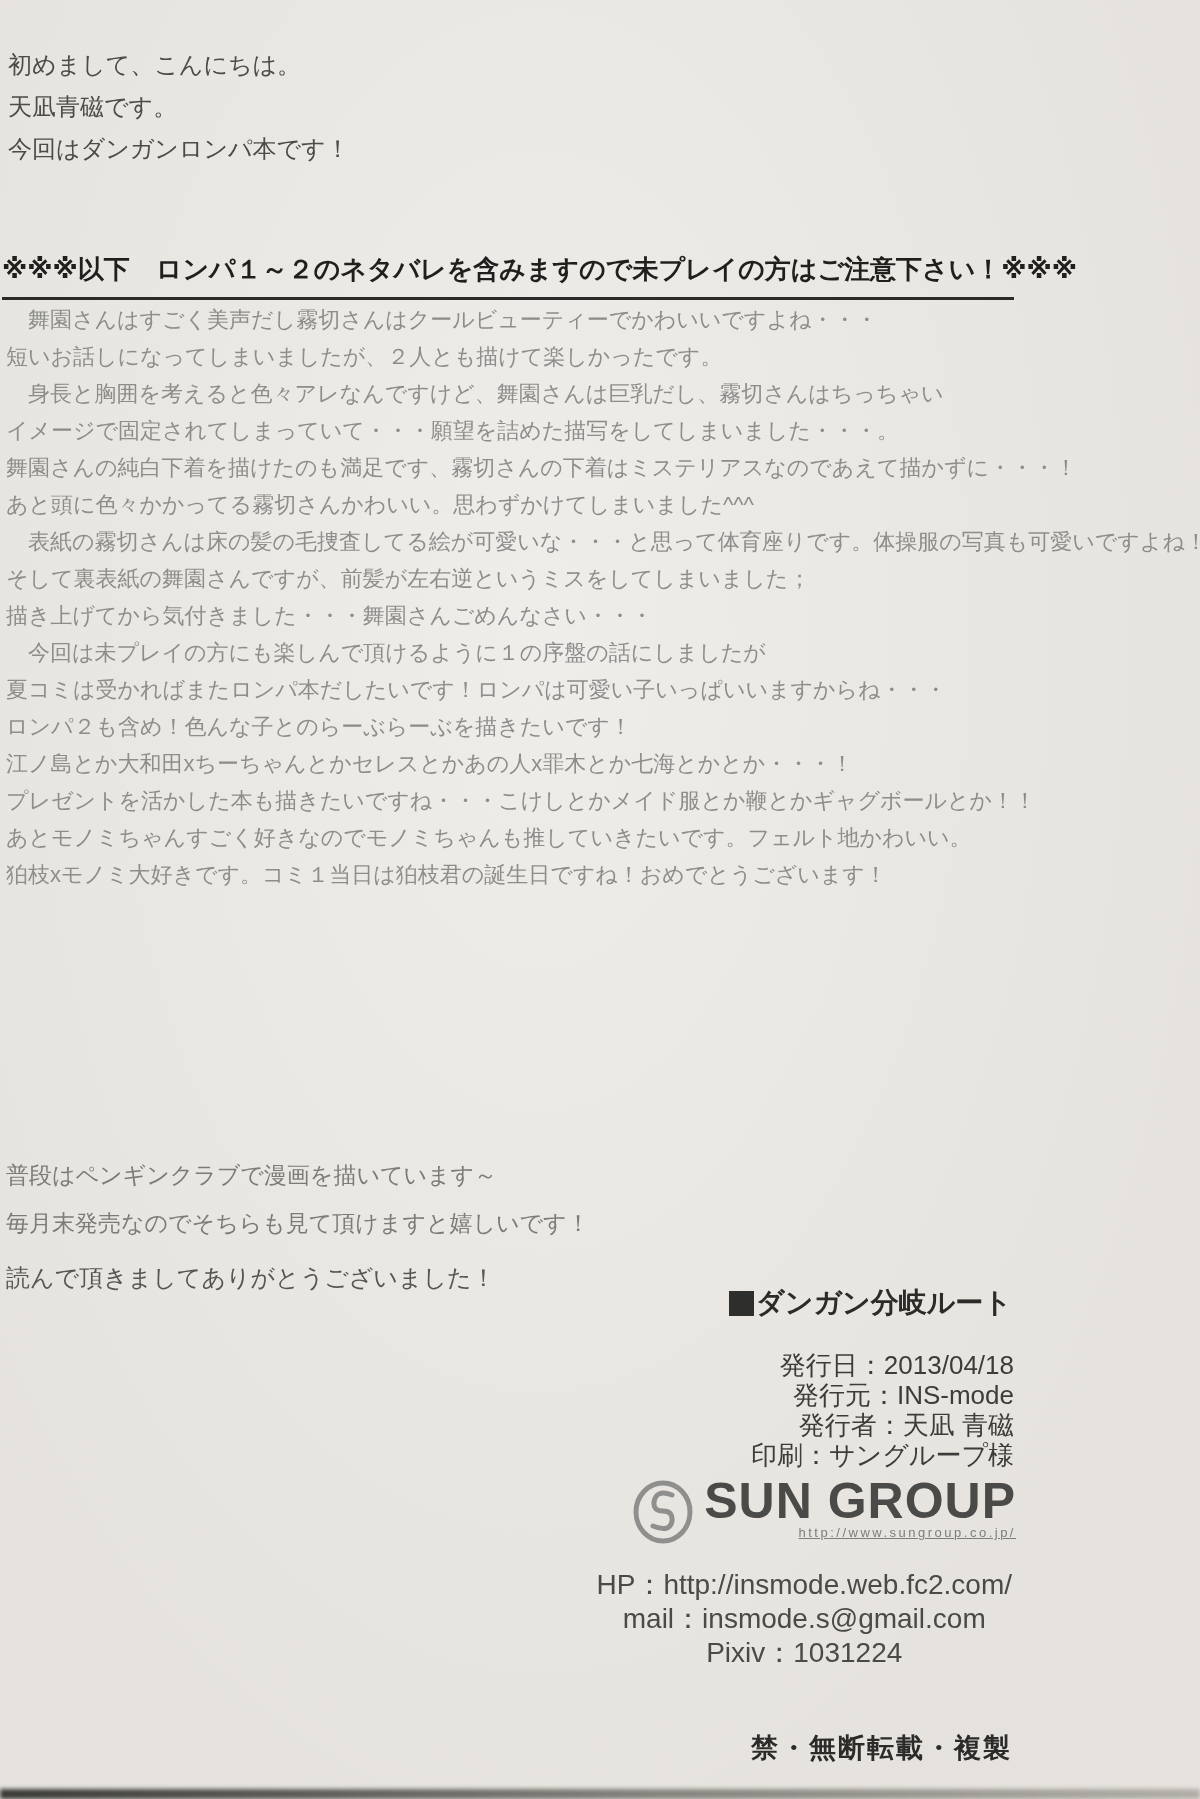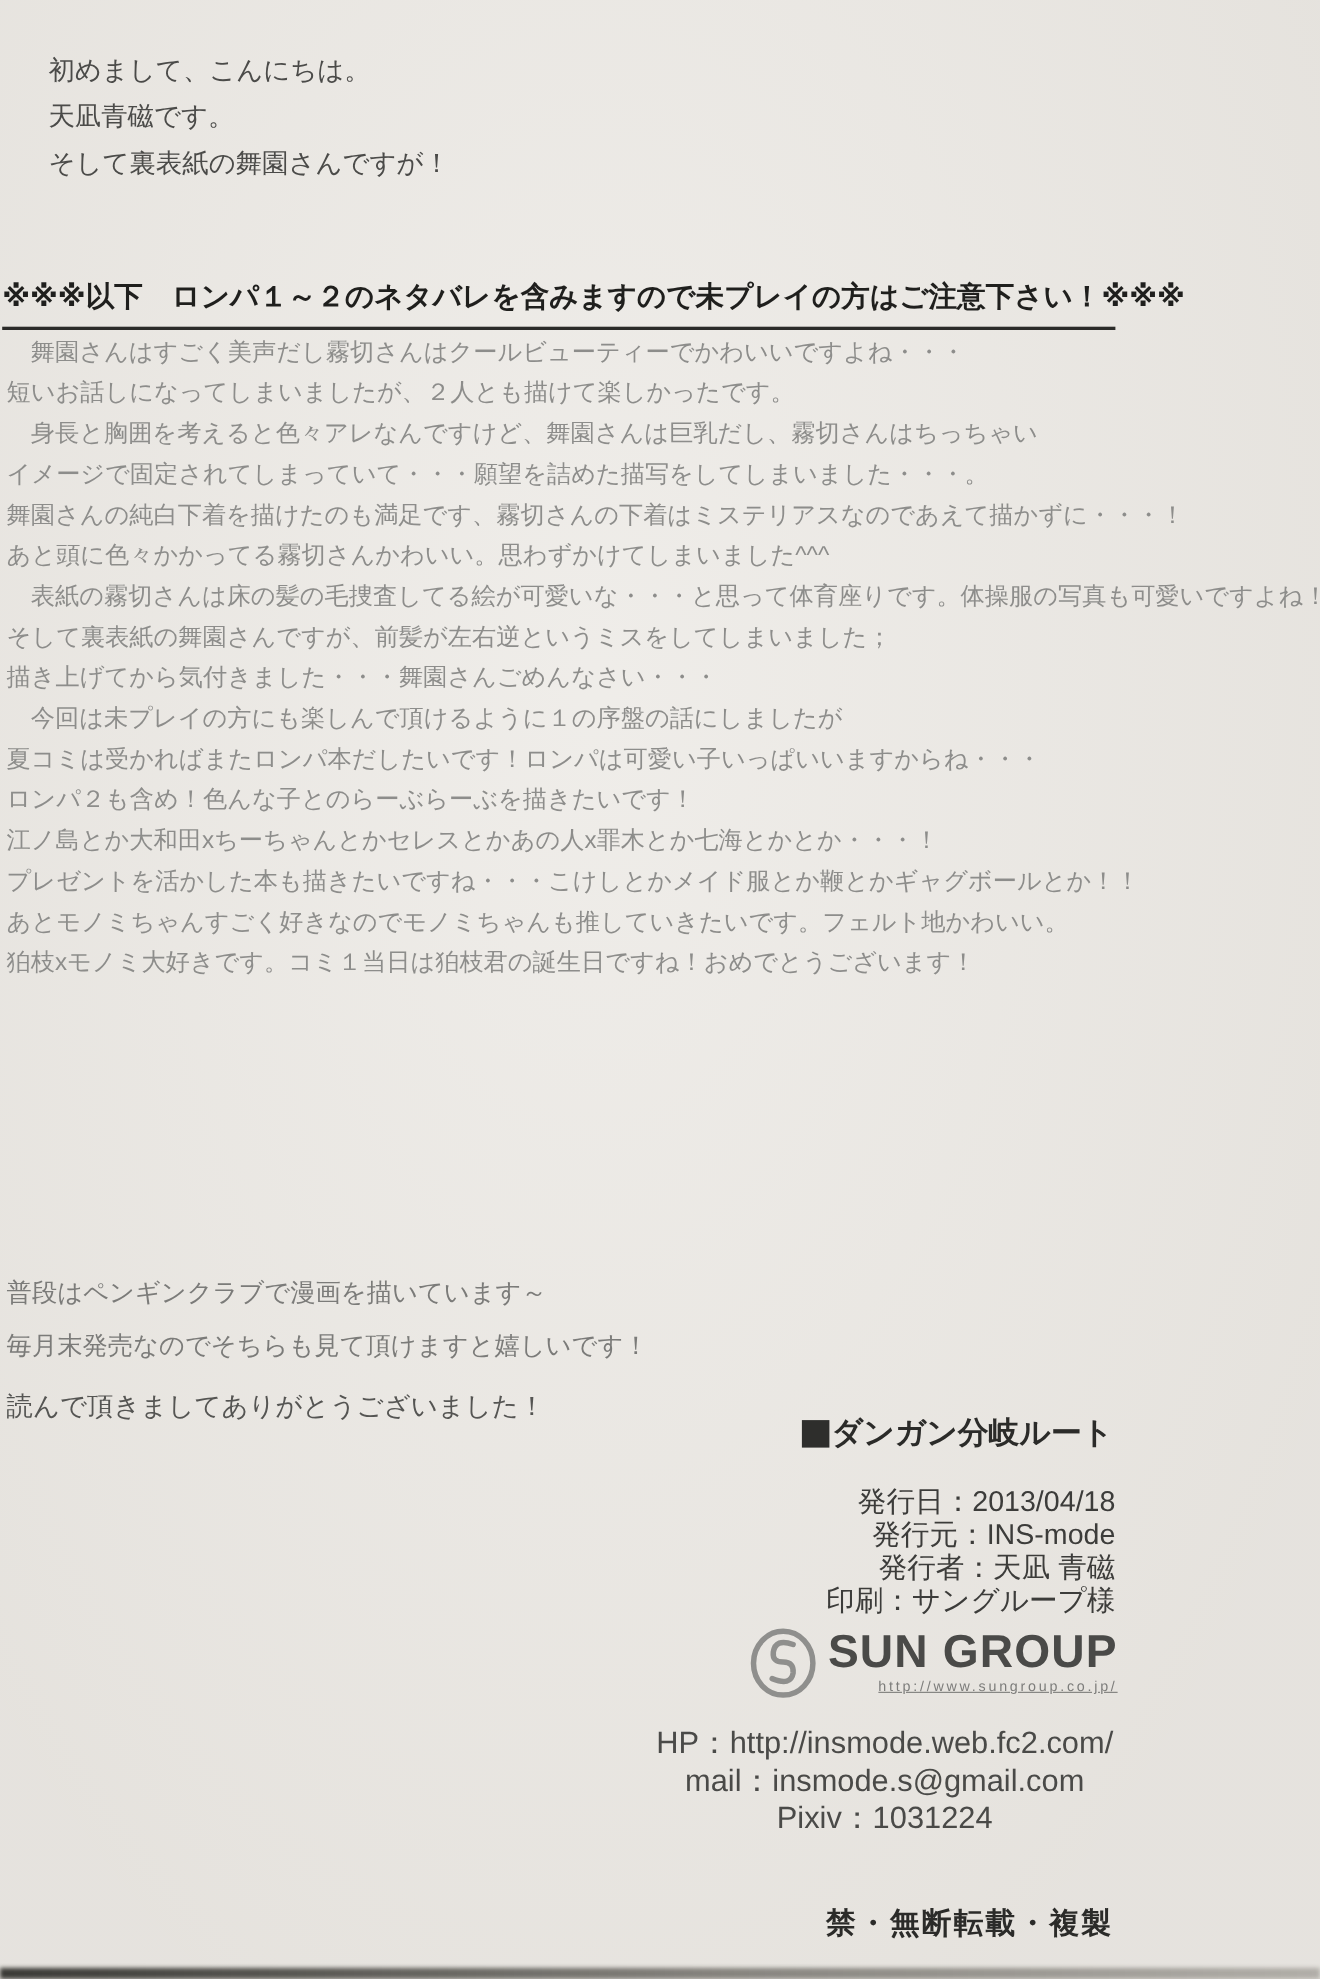--- a/index.html
+++ b/index.html
@@ -6,21 +6,21 @@
   .page {
     position:relative;
     width:1200px; height:1799px;
     margin:0 auto;
     background:#eae7e2;
     background-image: radial-gradient(ellipse at 45% 35%, rgba(255,255,255,0.25), rgba(0,0,0,0.02) 80%);
     font-family:"Liberation Sans","DejaVu Sans",sans-serif;
     overflow:hidden;
   }
   .greeting { position:absolute; top:50px; left:8px; color:#4b4b49; font-size:24px; }
-  .greeting .line { height:42px; line-height:30px; white-space:nowrap;margin-left:36px; }
+  .greeting .line { height:42px; line-height:30px; white-space:nowrap; }
 
   .banner {
     position:absolute; top:252px; left:2px; width:1012px;
     display:flex; justify-content:space-between; align-items:baseline;
     font-size:26px; font-weight:bold; color:#1f1f1d;
     padding-bottom:10px; border-bottom:3px solid #2b2b29;
     white-space:nowrap;
   }
 
   .body-text { position:absolute; top:306px; left:6px; font-size:22px; color:#8d8d8b; }
@@ -37,21 +37,21 @@
     font-size:28px; font-weight:bold; color:#2b2b29; white-space:nowrap;
   }
   .square-bullet { width:25px; height:25px; background:#2e2e2c; flex:0 0 auto; }
 
   .publish { position:absolute; top:1350px; right:186px; text-align:right; font-size:26px; color:#3c3c3a; }
   .publish .line { height:30px; line-height:30px; white-space:nowrap; }
 
   .printer { position:absolute; top:1478px; right:184px; display:flex; align-items:flex-start; gap:8px; }
   .printer-logo { width:66px; height:66px; flex:0 0 auto; }
   .printer-text { display:flex; flex-direction:column; align-items:flex-end; }
-  .printer-name { font-size:42px; font-weight:bold; color:#4a4a48; letter-spacing:1px; line-height:46px; white-space:nowrap; }
+  .printer-name { font-size:50px; font-weight:bold; color:#4a4a48; letter-spacing:1px; line-height:46px; white-space:nowrap; }
   .printer-url { font-size:13px; color:#7d7d7b; letter-spacing:2.5px; margin-top:1px; white-space:nowrap;text-decoration:underline; }
 
   .contact { position:absolute; top:1568px; right:188px; text-align:center; font-size:28px; color:#4a4a48; }
   .contact .line { height:34px; line-height:34px; white-space:nowrap; }
 
   .notice { position:absolute; top:1730px; right:188px; font-size:27px; font-weight:bold; color:#2b2b29; letter-spacing:2px; white-space:nowrap; }
 
   .scan-edge {
     position:absolute; left:0; bottom:0; width:100%; height:10px;
     background:linear-gradient(to right, rgba(40,40,36,0.9), rgba(70,68,62,0.6) 55%, rgba(115,112,104,0.45));
@@ -59,21 +59,21 @@
   }
 </style>
 </head>
 <body>
 
 <div class="page">
 
   <div class="greeting">
     <div class="line">初めまして、こんにちは。</div>
     <div class="line">天凪青磁です。</div>
-    <div class="line">そして裏表紙の舞園さんですが！</div>
+    <div class="line">今回はダンガンロンパ本です！</div>
   </div>
 
   <div class="banner">
     <span>※※※</span>
     <span>以下　ロンパ１～２のネタバレを含みますので未プレイの方はご注意下さい！</span>
     <span>※※※</span>
   </div>
 
   <div class="body-text">
     <div class="line">　舞園さんはすごく美声だし霧切さんはクールビューティーでかわいいですよね・・・</div>

